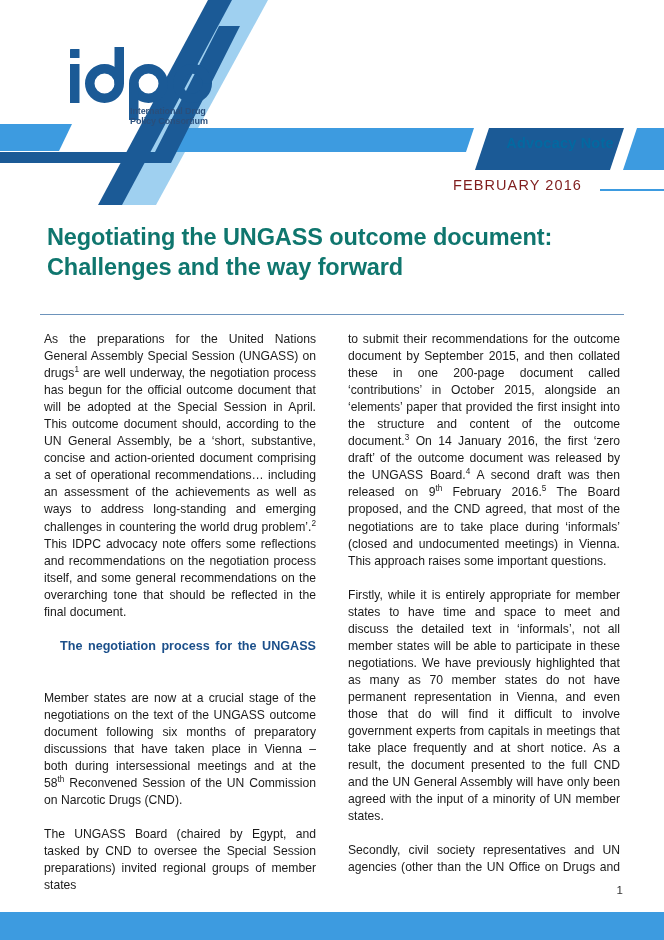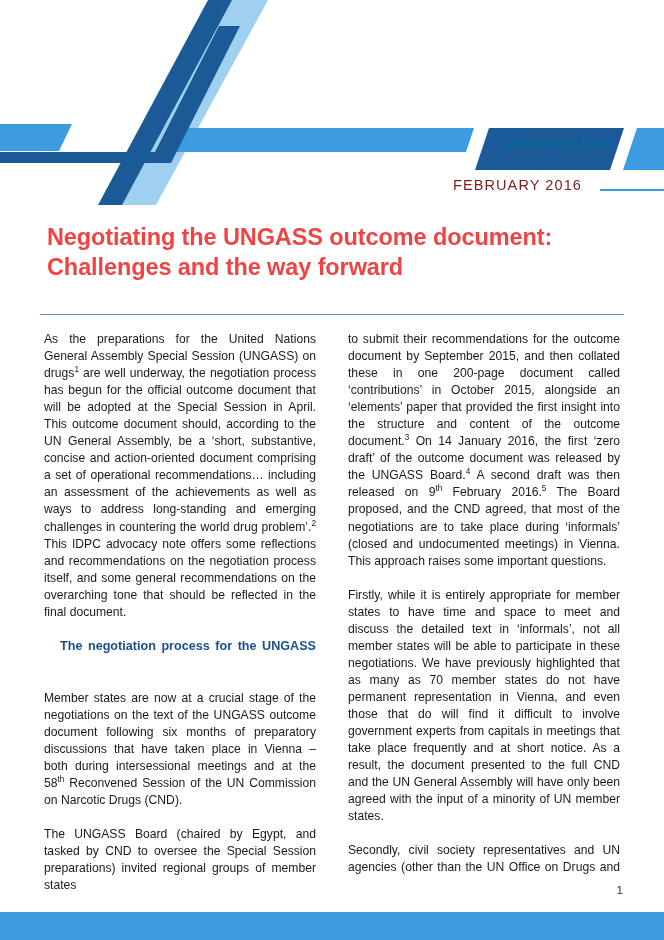--- a/index.html
+++ b/index.html
@@ -64,21 +64,21 @@
     font-family: "Liberation Sans", sans-serif;
     white-space: nowrap;
   }
 
   
   #title {
     position: absolute;
     left: 47px;
     top: 222px;
     width: 580px;
-    color: #ef4444;
+    color: #0f766e;
     font-size: 23.5px;
     font-weight: bold;
     line-height: 1.28;
     letter-spacing: -0.1px;
     font-family: "Liberation Sans", sans-serif;
   }
   #title .t-line { display: block; }
 
   
   #title-rule {
@@ -188,20 +188,45 @@
       <polygon points="474,128 489,128 475,170 460,170" fill="#ffffff"></polygon>
 
       <polygon points="624,128 638,128 624,170 610,170" fill="#ffffff"></polygon>
 
       <polygon points="637,128 664,128 664,170 623,170" fill="#3d9be0"></polygon>
 
       <rect x="600" y="189" width="64" height="2" fill="#3d9be0"></rect>
     </svg>
   </div>
 
+  <div id="logo">
+    <svg id="logo-svg" viewBox="0 0 150 85" xmlns="http://www.w3.org/2000/svg">
+      <g fill="#1b5a96">
+
+        <rect x="2" y="2" width="9.5" height="9" rx="0.5"></rect>
+        <rect x="2" y="17" width="9.5" height="39"></rect>
+
+        <path d="M17,36.5 a19.5,19.5 0 1,1 39,0 a19.5,19.5 0 1,1 -39,0 Z
+                 M26.5,36.5 a10,10 0 1,0 20,0 a10,10 0 1,0 -20,0 Z"></path>
+        <rect x="46.5" y="0" width="9.5" height="37"></rect>
+
+        <path d="M61,36.5 a19.5,19.5 0 1,1 39,0 a19.5,19.5 0 1,1 -39,0 Z
+                 M70.5,36.5 a10,10 0 1,0 20,0 a10,10 0 1,0 -20,0 Z"></path>
+        <rect x="61" y="36" width="9.5" height="37"></rect>
+
+        <path d="M105,36.5 a19.5,19.5 0 1,1 19.5,19.5 l0,-9.5
+                 a10,10 0 1,0 -10,-10 a10,10 0 0,0 10,10 l0,9.5
+                 a19.5,19.5 0 0,1 -19.5,-19.5 Z"></path>
+        <path d="M124.5,17 a19.5,19.5 0 0,1 19.5,19.5 l-9.5,0
+                 a10,10 0 0,0 -10,-10 Z"></path>
+      </g>
+      <text x="62" y="67" font-family="Liberation Sans, sans-serif" font-size="9" font-weight="bold" fill="#2a4f7c" letter-spacing="-0.1">International Drug</text>
+      <text x="62" y="77" font-family="Liberation Sans, sans-serif" font-size="9" font-weight="bold" fill="#2a4f7c" letter-spacing="-0.1">Policy Consortium</text>
+    </svg>
+  </div>
 
   <div id="advocacy-label">Advocacy Note</div>
 
   <div id="date-line">FEBRUARY 2016</div>
 
   <h1 id="title">
     <span class="t-line">Negotiating the UNGASS outcome document:</span>
     <span class="t-line">Challenges and the way forward</span>
   </h1>
 

